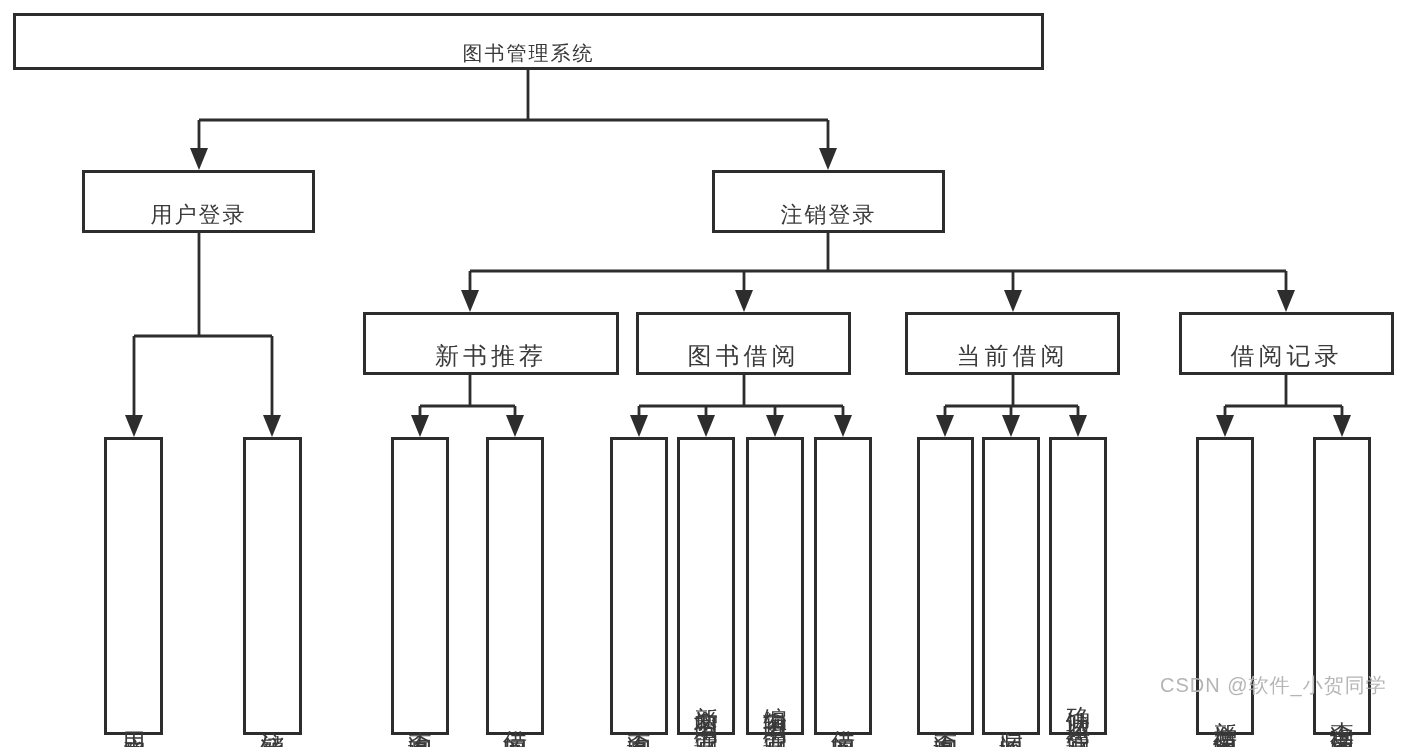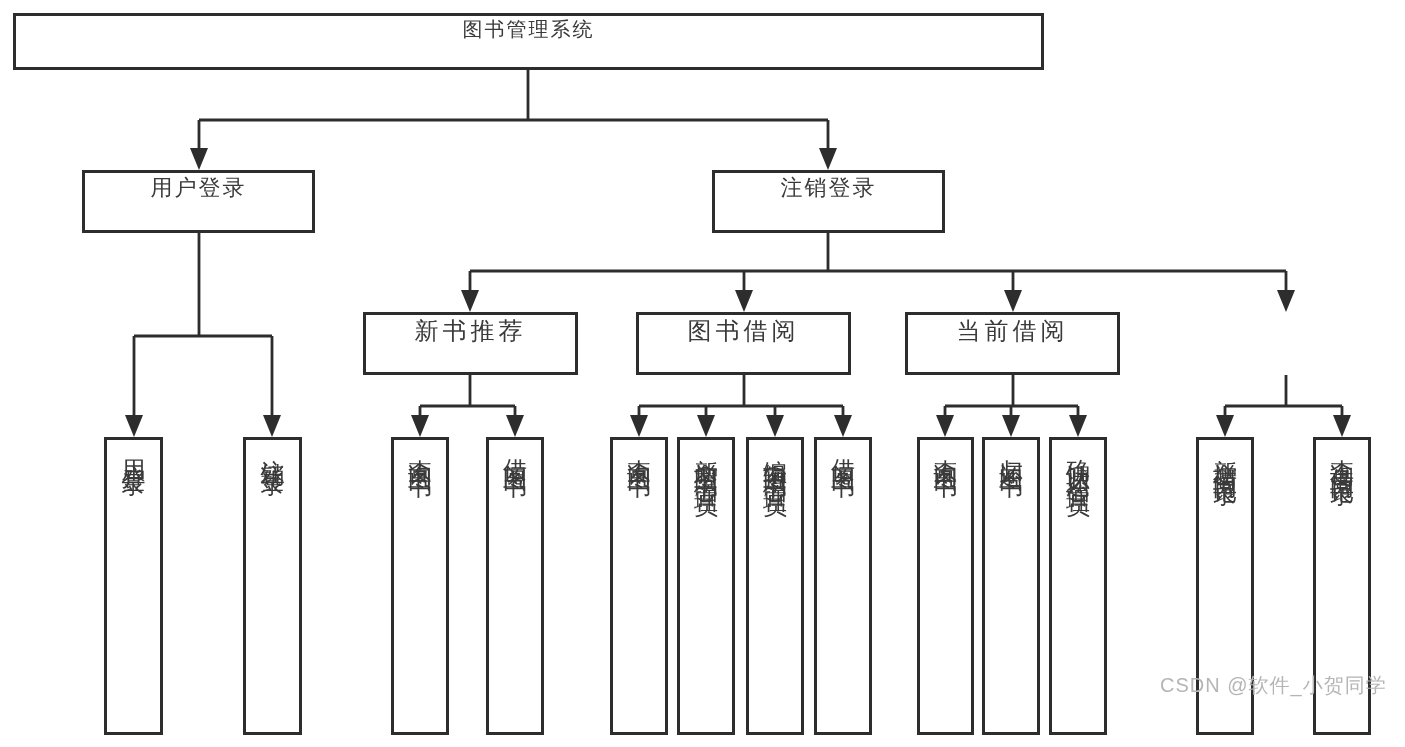--- a/index.html
+++ b/index.html
@@ -18,21 +18,21 @@
     stroke: var(--line-color, #2d2d2d);
     stroke-width: 2.8;
   }
   .connector polygon { fill: var(--line-color, #2d2d2d); }
   .node {
     position: absolute;
     box-sizing: border-box;
     border: 3px solid var(--line-color, #2d2d2d);
     background: #ffffff;
     display: flex;
-    align-items: flex-start;
+    align-items: flex-end;
     justify-content: center;
     color: var(--text-color, #3a3a3a);
   }
   .root-node { font-size: 20px; letter-spacing: 2px; }
   .l2-node   { font-size: 22px; letter-spacing: 2px; }
   .l3-node   { font-size: 24px; letter-spacing: 4px; }
   .leaf .vtext {
     writing-mode: vertical-rl;
     text-orientation: mixed;
     font-size: 24px;
@@ -98,28 +98,31 @@
     <span>图书管理系统</span>
   </div>
 
   <div class="node l2-node" style="left:82px; top:170px; width:233px; height:63px">
     <span>用户登录</span>
   </div>
   <div class="node l2-node" style="left:712px; top:170px; width:233px; height:63px">
     <span>注销登录</span>
   </div>
 
-  <div class="node l3-node" style="left:363px; top:312px; width:215px; height:63px">
+  <div class="node l3-node" style="left:363px; top:312px; width:256px; height:63px">
     <span>新书推荐</span>
   </div>
   <div class="node l3-node" style="left:636px; top:312px; width:215px; height:63px">
     <span>图书借阅</span>
   </div>
   <div class="node l3-node" style="left:905px; top:312px; width:215px; height:63px">
     <span>当前借阅</span>
+  </div>
+  <div class="node l3-node" style="left:1179px; top:312px; width:215px; height:63px">
+    <span>借阅记录</span>
   </div>
 
   <div class="node leaf" style="left:104px; top:437px; width:59px; height:298px">
     <span class="vtext">用户登录</span>
   </div>
   <div class="node leaf" style="left:243px; top:437px; width:59px; height:298px">
     <span class="vtext">注销登录</span>
   </div>
 
   <div class="node leaf" style="left:391px; top:437px; width:58px; height:298px">

